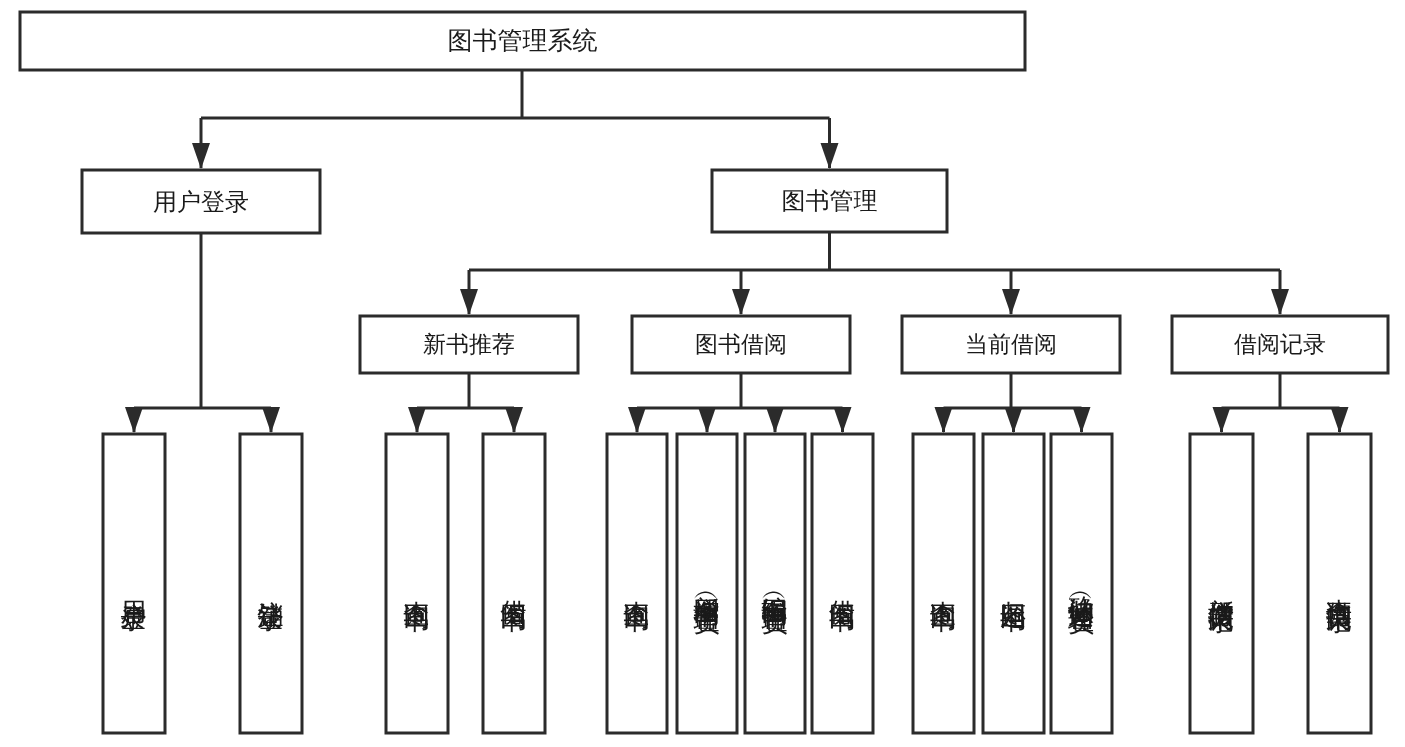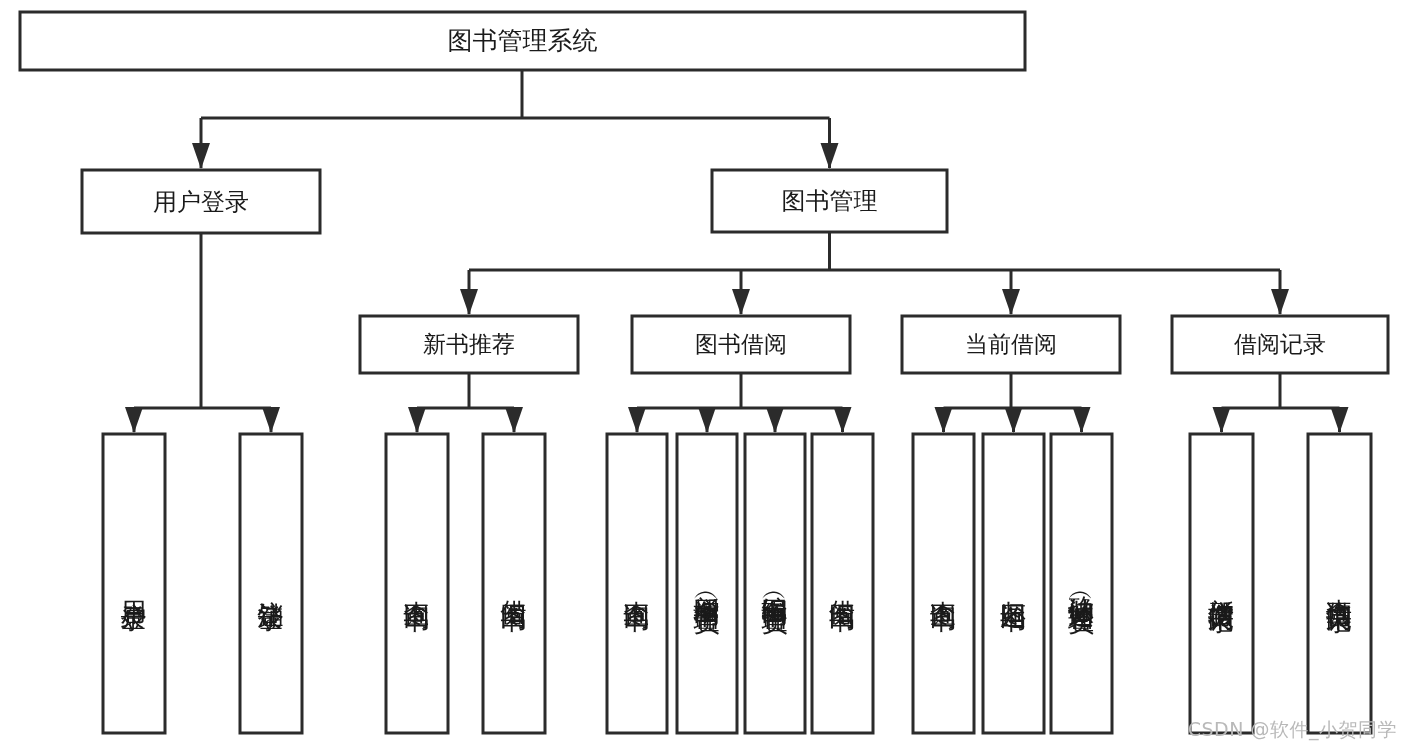--- a/index.html
+++ b/index.html
@@ -141,14 +141,13 @@
       <div class="vlabel" style="left: 677px; top: 434px; width: 60px; height: 299px; font-size: 26px;">新增图书（管理员）</div>
       <div class="vlabel" style="left: 745px; top: 434px; width: 60px; height: 299px; font-size: 26px;">编辑图书（管理员）</div>
       <div class="vlabel" style="left: 812px; top: 434px; width: 61px; height: 299px; font-size: 26px;">借阅图书</div>
       <div class="vlabel" style="left: 913px; top: 434px; width: 61px; height: 299px; font-size: 26px;">查询图书</div>
       <div class="vlabel" style="left: 983px; top: 434px; width: 61px; height: 299px; font-size: 26px;">归还图书</div>
       <div class="vlabel" style="left: 1051px; top: 434px; width: 61px; height: 299px; font-size: 26px;">确认归还（管理员）</div>
       <div class="vlabel" style="left: 1190px; top: 434px; width: 63px; height: 299px; font-size: 26px;">新增借阅记录</div>
       <div class="vlabel" style="left: 1308px; top: 434px; width: 63px; height: 299px; font-size: 26px;">查询借阅记录</div>
     </div>
 
-  <div class="watermark">CSDN @软件_小贺同学</div>
 </div>
 
 </body></html>

